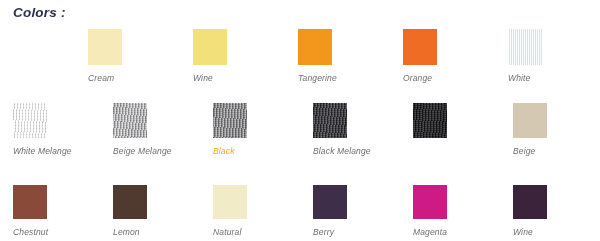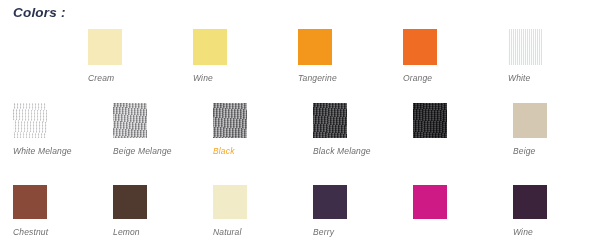--- a/index.html
+++ b/index.html
@@ -188,20 +188,21 @@
         <div class="swatch-cell">
           <span class="swatch-chip" style="background-color: rgb(242, 235, 200);"></span>
           <div class="swatch-label">Natural</div>
         </div>
         <div class="swatch-cell">
           <span class="swatch-chip" style="background-color: rgb(63, 46, 74);"></span>
           <div class="swatch-label">Berry</div>
         </div>
         <div class="swatch-cell">
           <span class="swatch-chip" style="background-color: rgb(205, 26, 132);"></span>
+          <div class="swatch-label">Magenta</div>
         </div>
         <div class="swatch-cell">
           <span class="swatch-chip" style="background-color: rgb(60, 35, 60);"></span>
           <div class="swatch-label">Wine</div>
         </div>
       </div>
   </div>
 
 </div>
 

